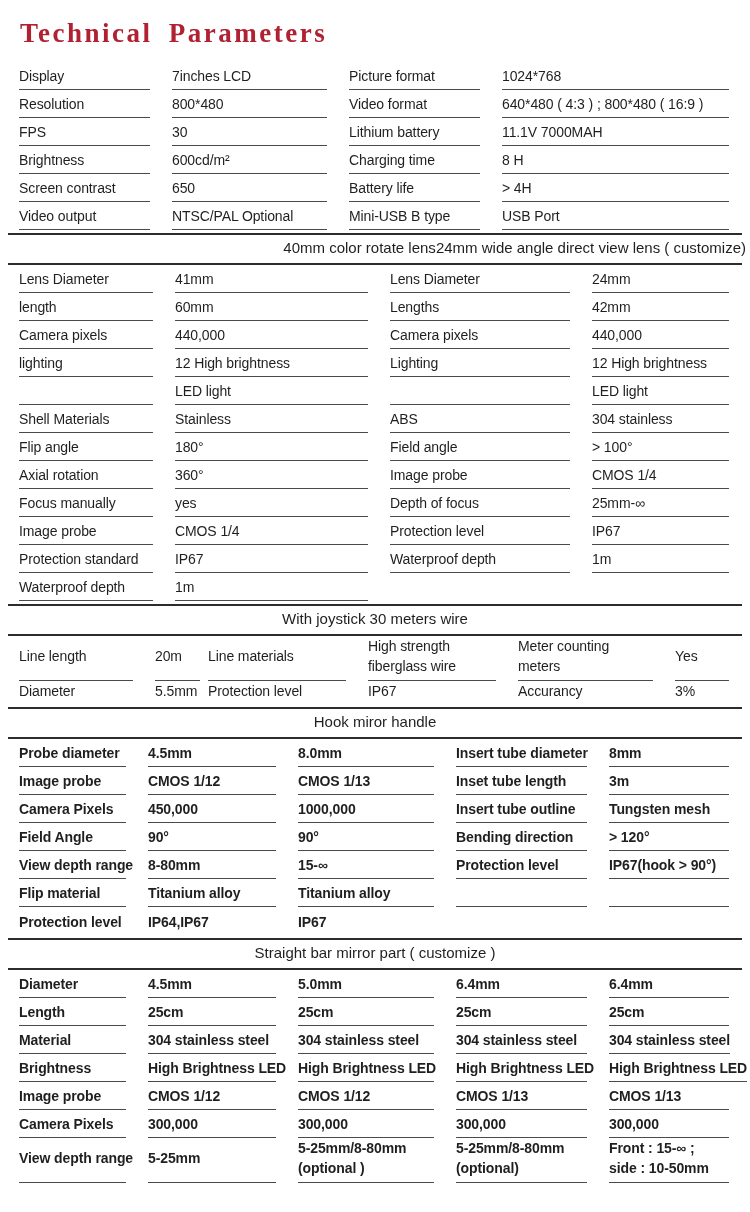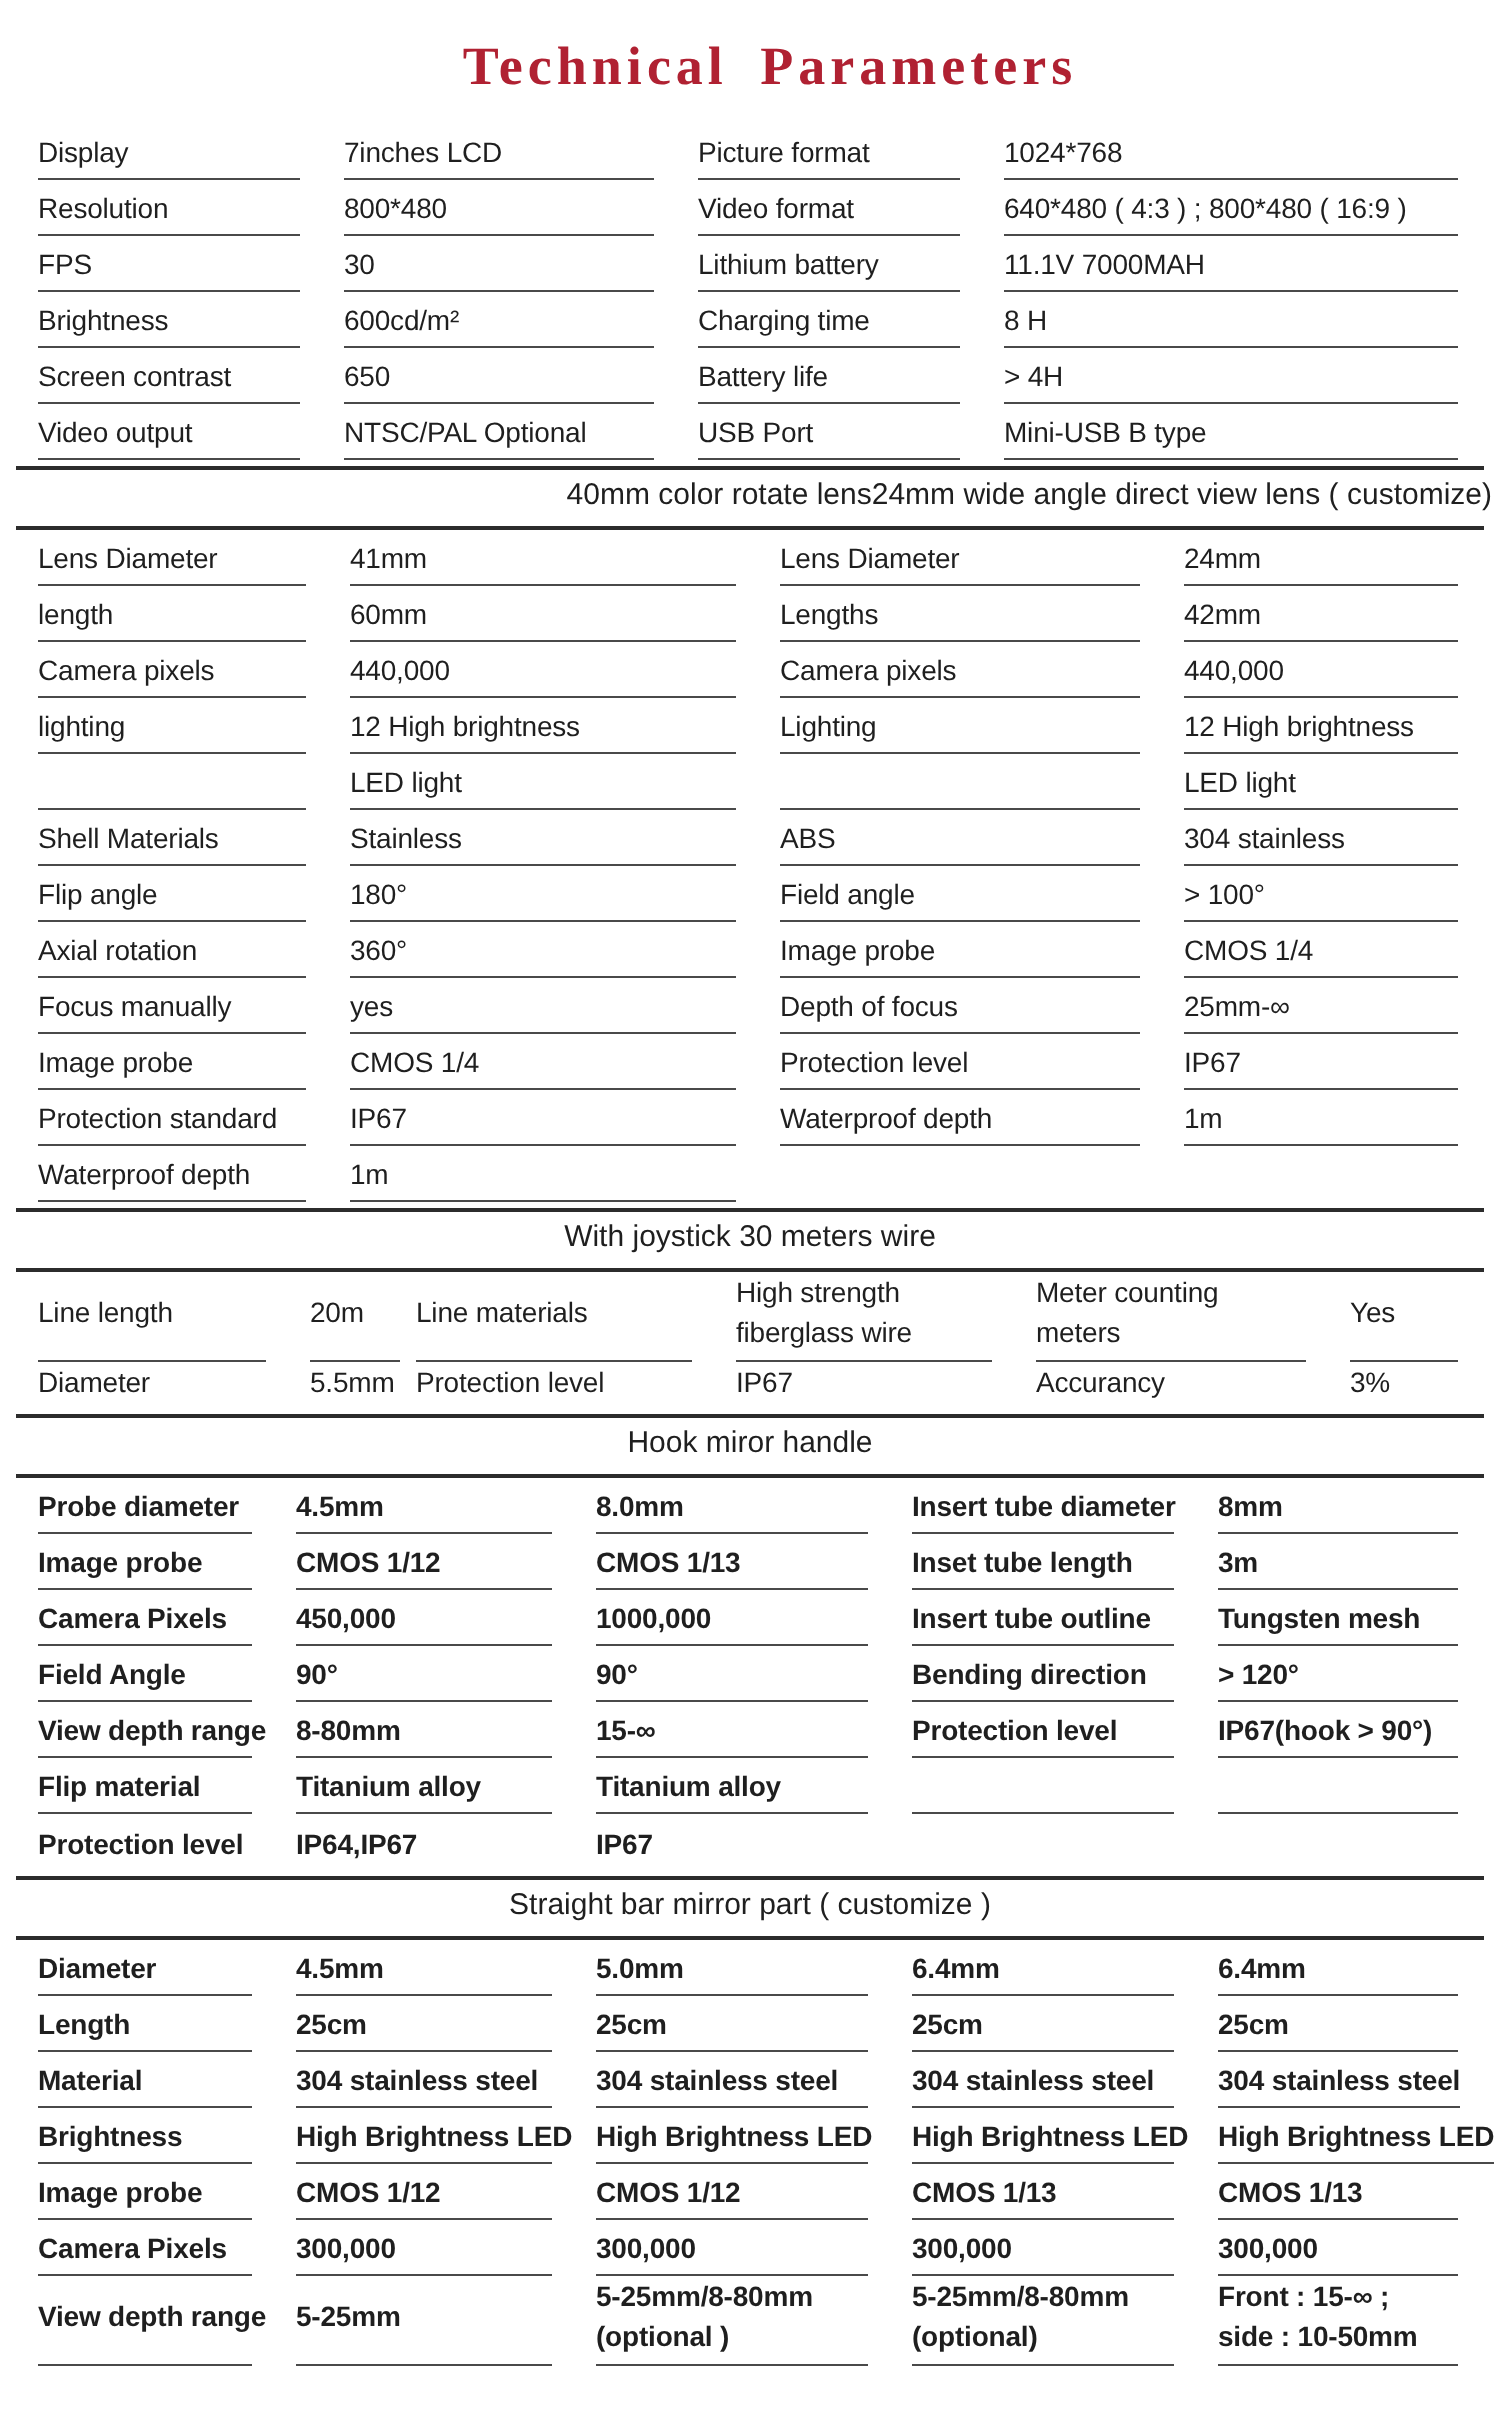--- a/index.html
+++ b/index.html
@@ -11,21 +11,20 @@
   }
   h1.page-title {
     font-family: "Liberation Serif", "DejaVu Serif", serif;
     font-weight: bold;
     font-size: 27px;
     letter-spacing: 2.5px;
     word-spacing: 7px;
     color: #b02132;
     margin: 16px 0 12px 20px;
     line-height: 34px;
-    text-align: center;
   }
   .rows { padding: 0 15px 0 19px; }
   .row { display: grid; height: 28px; }
   .row.tall { height: 40px; }
   .g1 { grid-template-columns: 153px 177px 153px 1fr; }
   .g2 { grid-template-columns: 156px 215px 202px 1fr; }
   .g3 { grid-template-columns: 136px 53px 160px 150px 157px 1fr; }
   .g4 { grid-template-columns: 129px 150px 158px 153px 1fr; font-weight: bold; }
   .cell {
     display: flex; flex-direction: column; justify-content: flex-end;
@@ -129,24 +128,24 @@
       </div>
     </div>
     <div class="row g1">
       <div class="cell">
         <div class="ln">Video output</div>
       </div>
       <div class="cell">
         <div class="ln">NTSC/PAL Optional</div>
       </div>
       <div class="cell">
+        <div class="ln">Mini-USB B type</div>
+      </div>
+      <div class="cell">
         <div class="ln">USB Port</div>
-      </div>
-      <div class="cell">
-        <div class="ln">Mini-USB B type</div>
       </div>
     </div>
   </div>
 
 <div class="rule"></div>
 <div class="band lens-band">
   <span>40mm color rotate lens</span>
   <span>24mm wide angle direct view lens ( customize)</span>
 </div>
 <div class="rule"></div>

